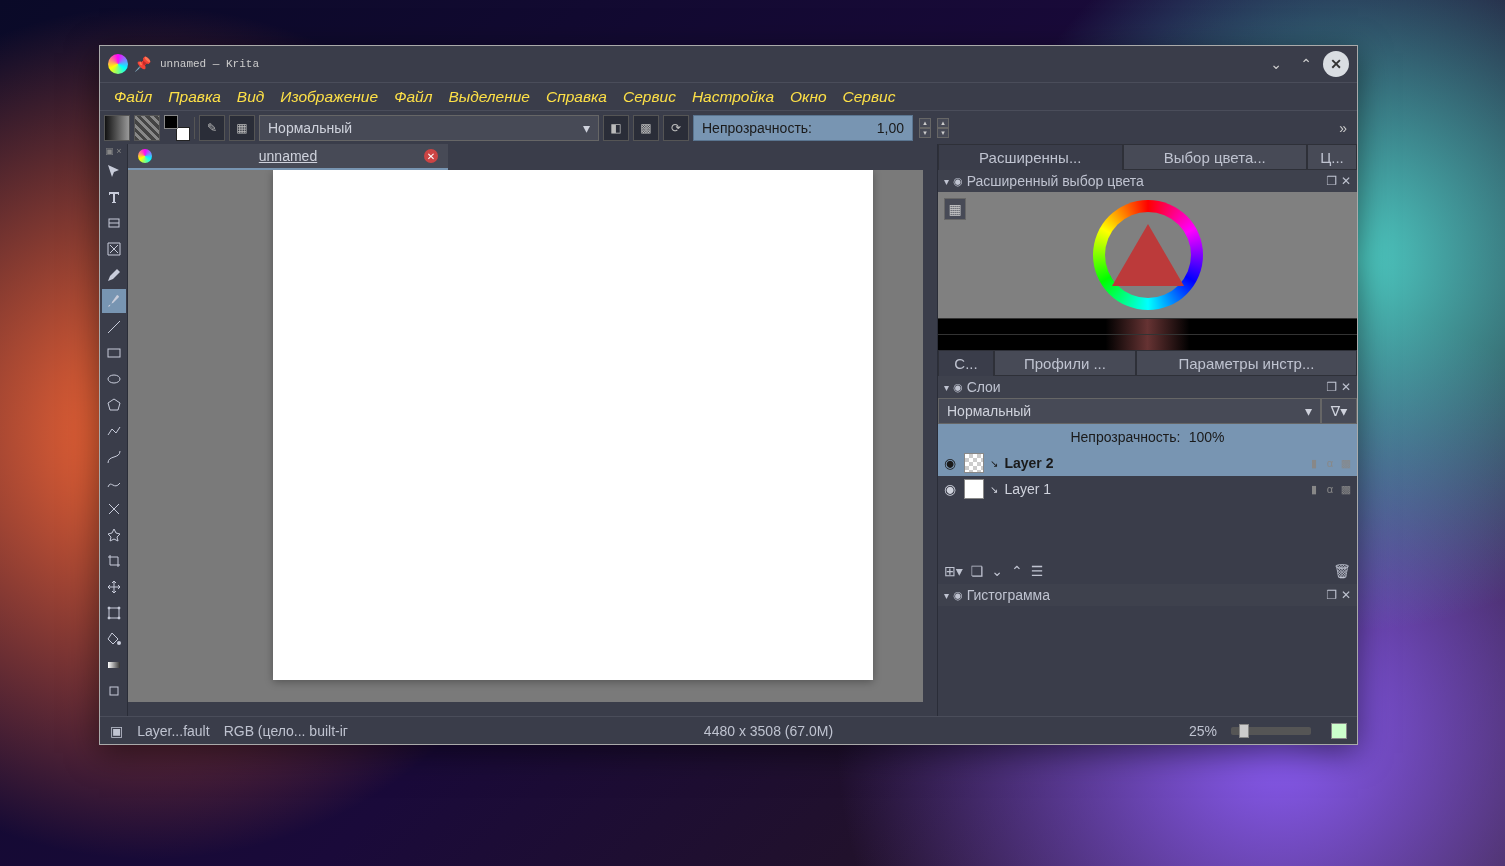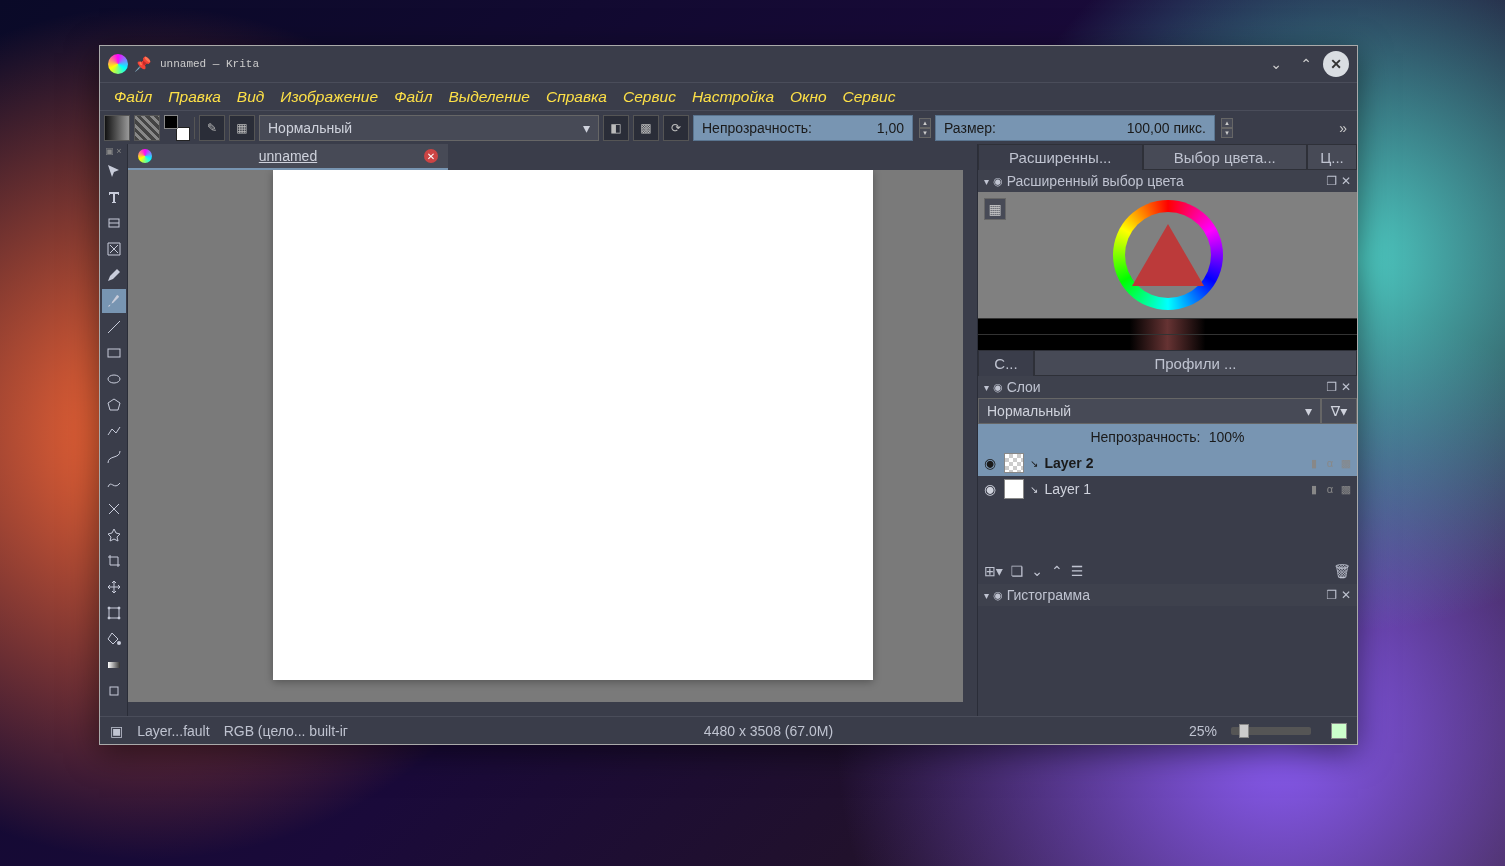--- a/index.html
+++ b/index.html
@@ -38,21 +38,21 @@
 .canvas-area{ flex:1; display:flex; flex-direction:column; background:#eab308; }
 .doc-tabs{ height:26px; display:flex; align-items:center; background:#3a3d4a; }
 .doc-tab{ height:26px; width:320px; display:flex; align-items:center; padding:0 10px; background:#474a56; color:#cfd2dc; gap:8px; cursor:pointer; border-bottom:2px solid #7895b2;}
 .doc-tab .tab-icon{ width:14px; height:14px; border-radius:50%; background:conic-gradient(#f0f,#0ff,#ff0,#f0f);}
 .doc-tab .tab-close{ margin-left:auto; width:14px; height:14px; border-radius:50%; background:#c44; color:#fff; font-size:10px; display:flex; align-items:center; justify-content:center;}
 .viewport{ flex:1; background:#7a7a7a; position:relative; overflow:hidden; display:flex; }
 .vp-scroll{ width:14px; background:#3a3d4a; }
 .vp-scroll.h{ height:14px; width:100%; }
 .vp-main{ flex:1; position:relative; }
 .canvas{ position:absolute; left:145px; top:0; width:600px; height:510px; background:#fff; box-shadow:0 2px 8px rgba(0,0,0,.3);}
-.dockers{ width:380px; background:#3a3d4a; display:flex; flex-direction:column; border-left:1px solid #2a2d38;}
+.dockers{ width:420px; background:#3a3d4a; display:flex; flex-direction:column; border-left:1px solid #2a2d38;}
 .docker-tabs{ height:26px; display:flex; background:#3a3d4a; }
 .dtab{ flex:1; display:flex; align-items:center; justify-content:center; background:#474a56; color:#bfc3d0; border:1px solid #2e3038; cursor:pointer; padding:0 4px; overflow:hidden; white-space:nowrap; text-overflow:ellipsis; font-size:15px;}
 .dtab.active{ background:#3a3d4a; border-bottom:none;}
 .panel{ background:#3a3d4a; }
 .panel-title{ height:22px; display:flex; align-items:center; padding:0 6px; background:#3e414d; color:#bfc3d0; font-size:15px;}
 .panel-title .collapse{ margin-right:4px; font-size:10px;}
 .panel-title .detach{ margin-right:4px; font-size:11px;}
 .panel-title .float, .panel-title .close{ margin-left:4px; font-size:12px; cursor:pointer;}
 .panel-title .spacer{ flex:1;}
 .color-sel{ height:158px; background:#808080; position:relative; display:flex; flex-direction:column;}
@@ -138,24 +138,20 @@
     <div class="tb-icon">▩</div>
     <div class="tb-icon">⟳</div>
     <div class="opacity-box">
       <span>Непрозрачность:</span>
       <span>1,00</span>
     </div>
     <div class="spin-btns">
         <div>▴</div>
         <div>▾</div>
       </div>
-    <div class="size-box">
-      <span>Размер:</span>
-      <span>100,00 пикс.</span>
-    </div>
     <div class="spin-btns">
         <div>▴</div>
         <div>▾</div>
       </div>
     <div class="tb-chevron">»</div>
   </div>
 
   <div class="main">
 
     <div class="toolbox">
@@ -324,20 +320,21 @@
           <div class="color-strips">
             <div class="strip"></div>
               <div class="strip"></div>
           </div>
         </div>
       </div>
 
       <div class="docker-tabs">
         <div class="dtab active" style="flex:0 0 56px">С...</div>
         <div class="dtab">Профили ...</div>
+        <div class="dtab" style="flex:1.6">Параметры инстр...</div>
       </div>
 
       <div class="panel layers-body">
         <div class="panel-title">
           <span class="collapse">▾</span>
           <span class="detach">◉</span>
           <span>Слои</span>
           <span class="spacer"></span>
           <span class="float">❐</span>
           <span class="close">✕</span>

